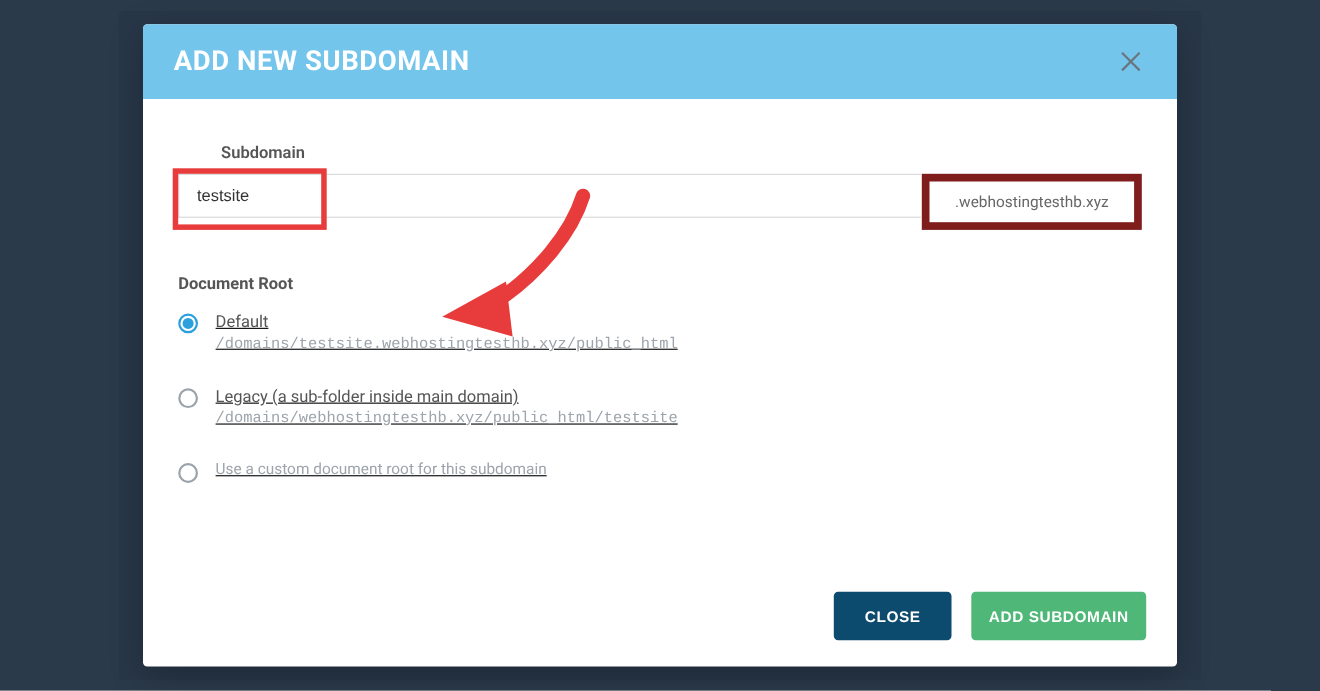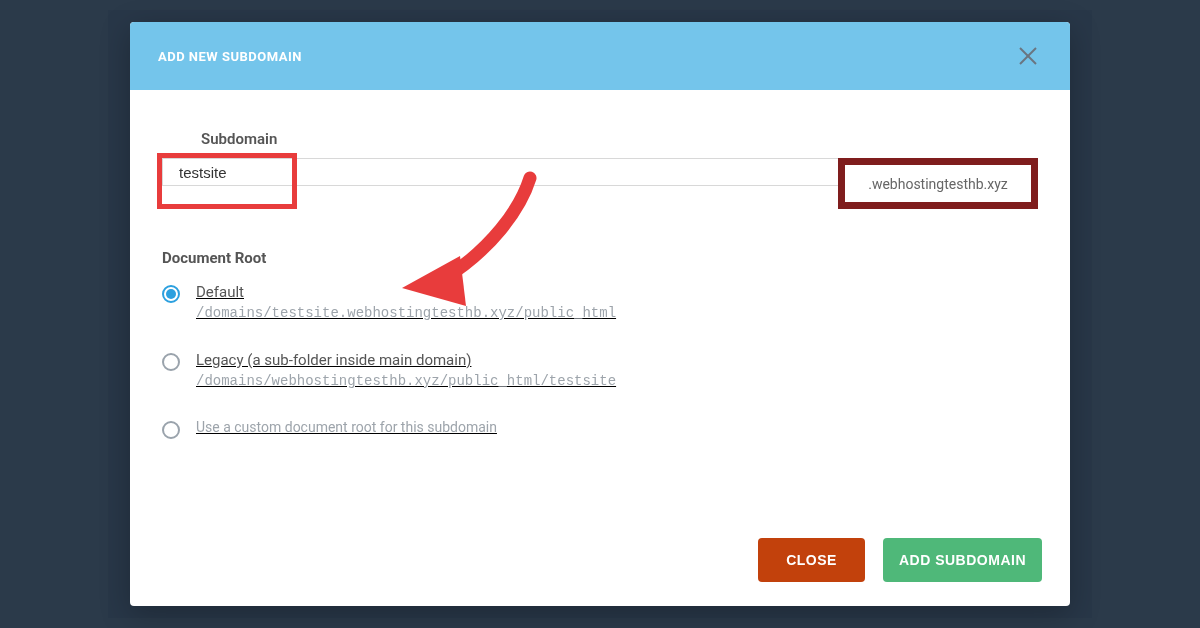--- a/index.html
+++ b/index.html
@@ -36,21 +36,21 @@
     height: 68px;
     display: flex;
     align-items: center;
     justify-content: space-between;
     padding: 0 28px;
     border-top-left-radius: 4px;
     border-top-right-radius: 4px;
   }
   .modal-title {
     color: #ffffff;
-    font-size: 13px;
+    font-size: 25px;
     font-weight: 700;
     letter-spacing: 0.5px;
   }
   .close-x {
     width: 28px; height: 28px;
     cursor: pointer;
     display: flex; align-items: center; justify-content: center;
   }
   .close-x svg { stroke: #6a7580; stroke-width: 2; }
   .modal-body {
@@ -68,21 +68,21 @@
   .subdomain-row {
     display: flex;
     margin-bottom: 40px;
   }
   .subdomain-input-wrap {
     flex: 1;
     border: 1px solid #d8d8d8;
     border-right: none;
     display: flex;
     align-items: center;
-    height: 28px;
+    height: 40px;
     position: relative;
   }
   .subdomain-highlight {
     position: absolute;
     top: -6px; left: -6px;
     width: 140px; height: 56px;
     border: 5px solid #e83c3c;
     pointer-events: none;
     z-index: 2;
   }
@@ -164,21 +164,21 @@
     height: 44px;
     border: none;
     border-radius: 4px;
     font-size: 14px;
     font-weight: 700;
     letter-spacing: 0.5px;
     padding: 0 28px;
     cursor: pointer;
     color: #ffffff;
   }
-  .btn-close { background: #c2410c; }
+  .btn-close { background: #0c4a6e; }
   .btn-add { background: #4fb879; padding: 0 16px; }
   .arrow-annotation {
     position: absolute;
     top: 80px; left: 260px;
     width: 170px; height: 140px;
     pointer-events: none;
     z-index: 5;
   }
 </style>
 </head>

